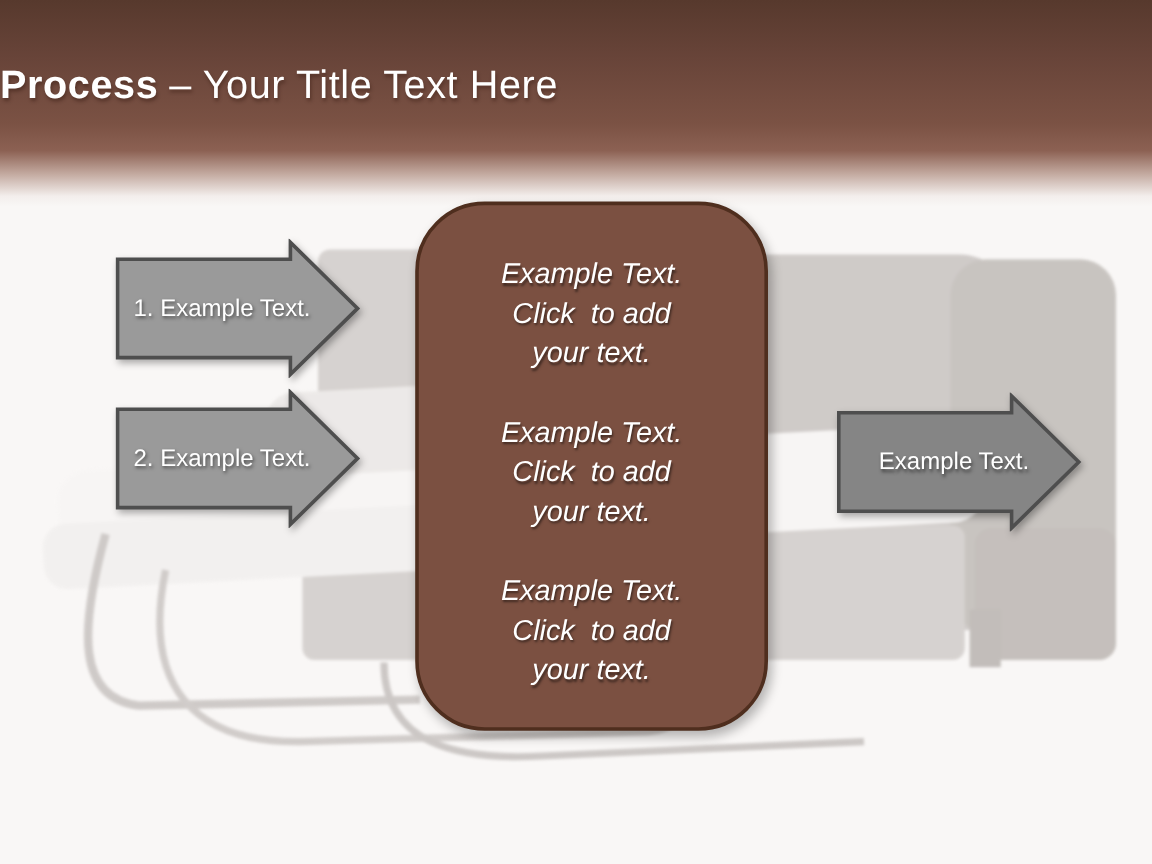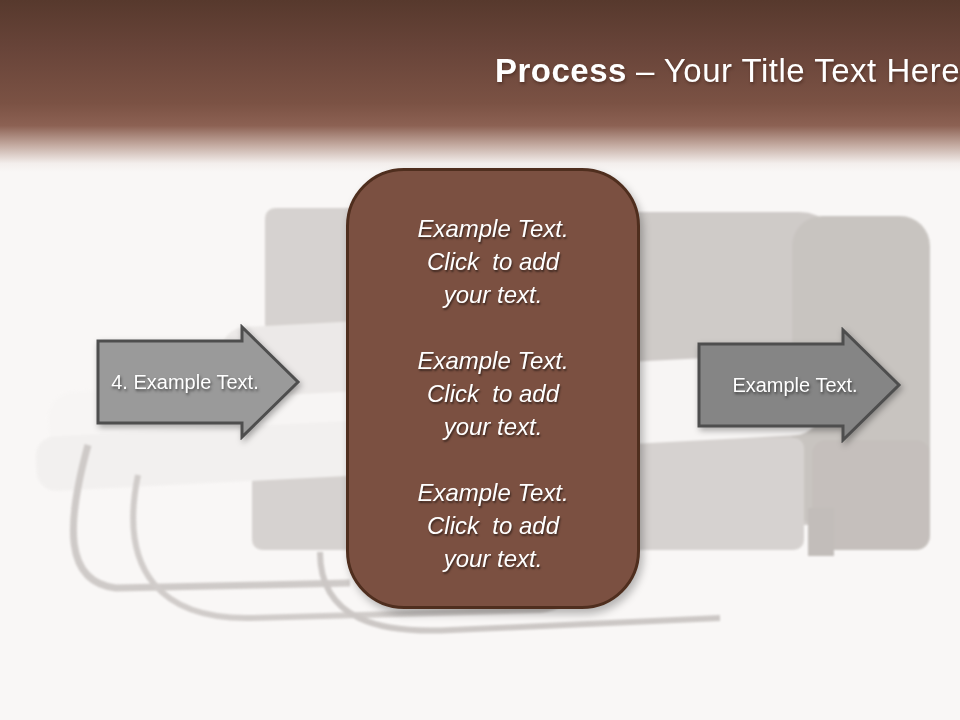--- a/index.html
+++ b/index.html
@@ -12,21 +12,21 @@
 
   
   .header{
     position:absolute;left:0;top:0;width:960px;height:172px;
     background:linear-gradient(180deg,
       #57392d 0%, #684439 28%, #7b5244 60%, #8c6153 73%,
       #c2a89e 84%, #f3eeec 95%, #f9f7f6 100%);
   }
   .title{
     position:absolute;left:0;top:52px;width:960px;margin:0;
-    text-align:right;color:#ffffff;font-size:33px;font-weight:400;
+    text-align:left;color:#ffffff;font-size:33px;font-weight:400;
     text-shadow:1px 2px 3px rgba(50,25,15,.45);
     letter-spacing:.5px;
   }
   .title .t-bold{font-weight:700;}
   .title .t-rest{margin-left:9px;}
 
   
   .sofa{
     position:absolute;left:20px;top:190px;width:920px;height:450px;
     opacity:.42;filter:blur(1.2px);
@@ -87,26 +87,32 @@
       <rect x="205" y="128" width="345" height="70" rx="24" fill="#dcd8d6"></rect>
     </g>
     <path d="M68,255 C46,335 44,392 96,398 L330,393" fill="none" stroke="#958d89" stroke-width="7"></path>
     <path d="M118,285 C98,382 142,430 232,428 L520,420 C558,417 560,382 538,360" fill="none" stroke="#9a928e" stroke-width="6"></path>
     <path d="M300,362 C300,430 360,444 432,440 L700,428" fill="none" stroke="#8f8783" stroke-width="6"></path>
     <rect x="788" y="318" width="26" height="48" fill="#776e68"></rect>
   </svg>
 
   <h1 class="title"><span class="t-bold">Process</span><span class="t-rest">– Your Title Text Here</span></h1>
 
+  <div class="arrow a1">
+    <svg viewBox="0 0 206 116">
+      <polygon points="2,17 146,17 146,3 202,58 146,113 146,99 2,99"></polygon>
+    </svg>
+    <span class="arrow-label">1. Example Text.</span>
+  </div>
 
   <div class="arrow a2">
     <svg viewBox="0 0 206 116">
       <polygon points="2,17 146,17 146,3 202,58 146,113 146,99 2,99"></polygon>
     </svg>
-    <span class="arrow-label">4. Example Text.</span>
+    <span class="arrow-label">2. Example Text.</span>
   </div>
 
 
   <div class="panel">
     <div class="pblock">
       <div class="pline">Example Text.</div>
       <div class="pline">Click  to add</div>
       <div class="pline">your text.</div>
     </div>
     <div class="pblock">

